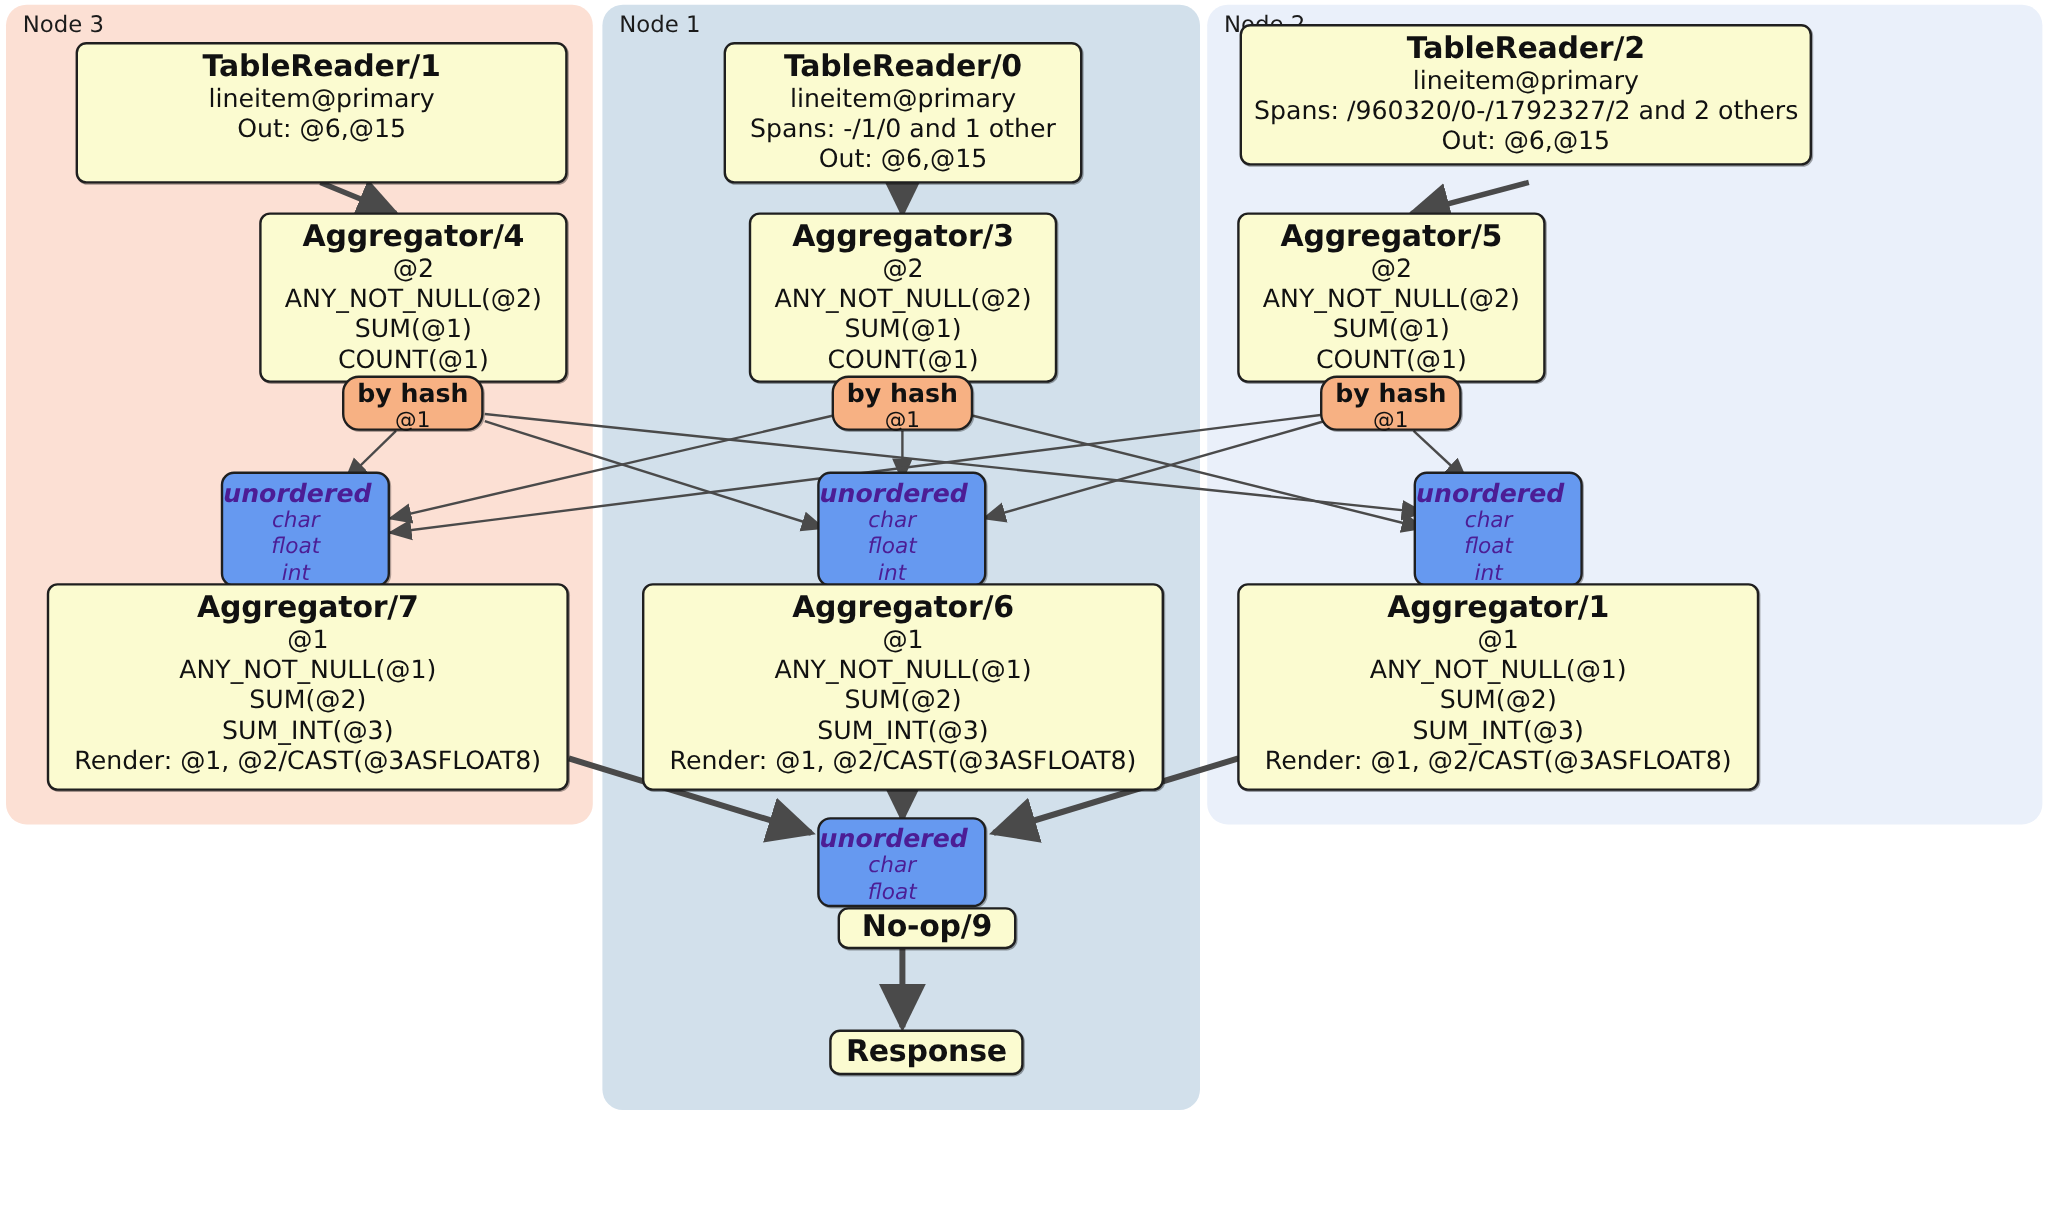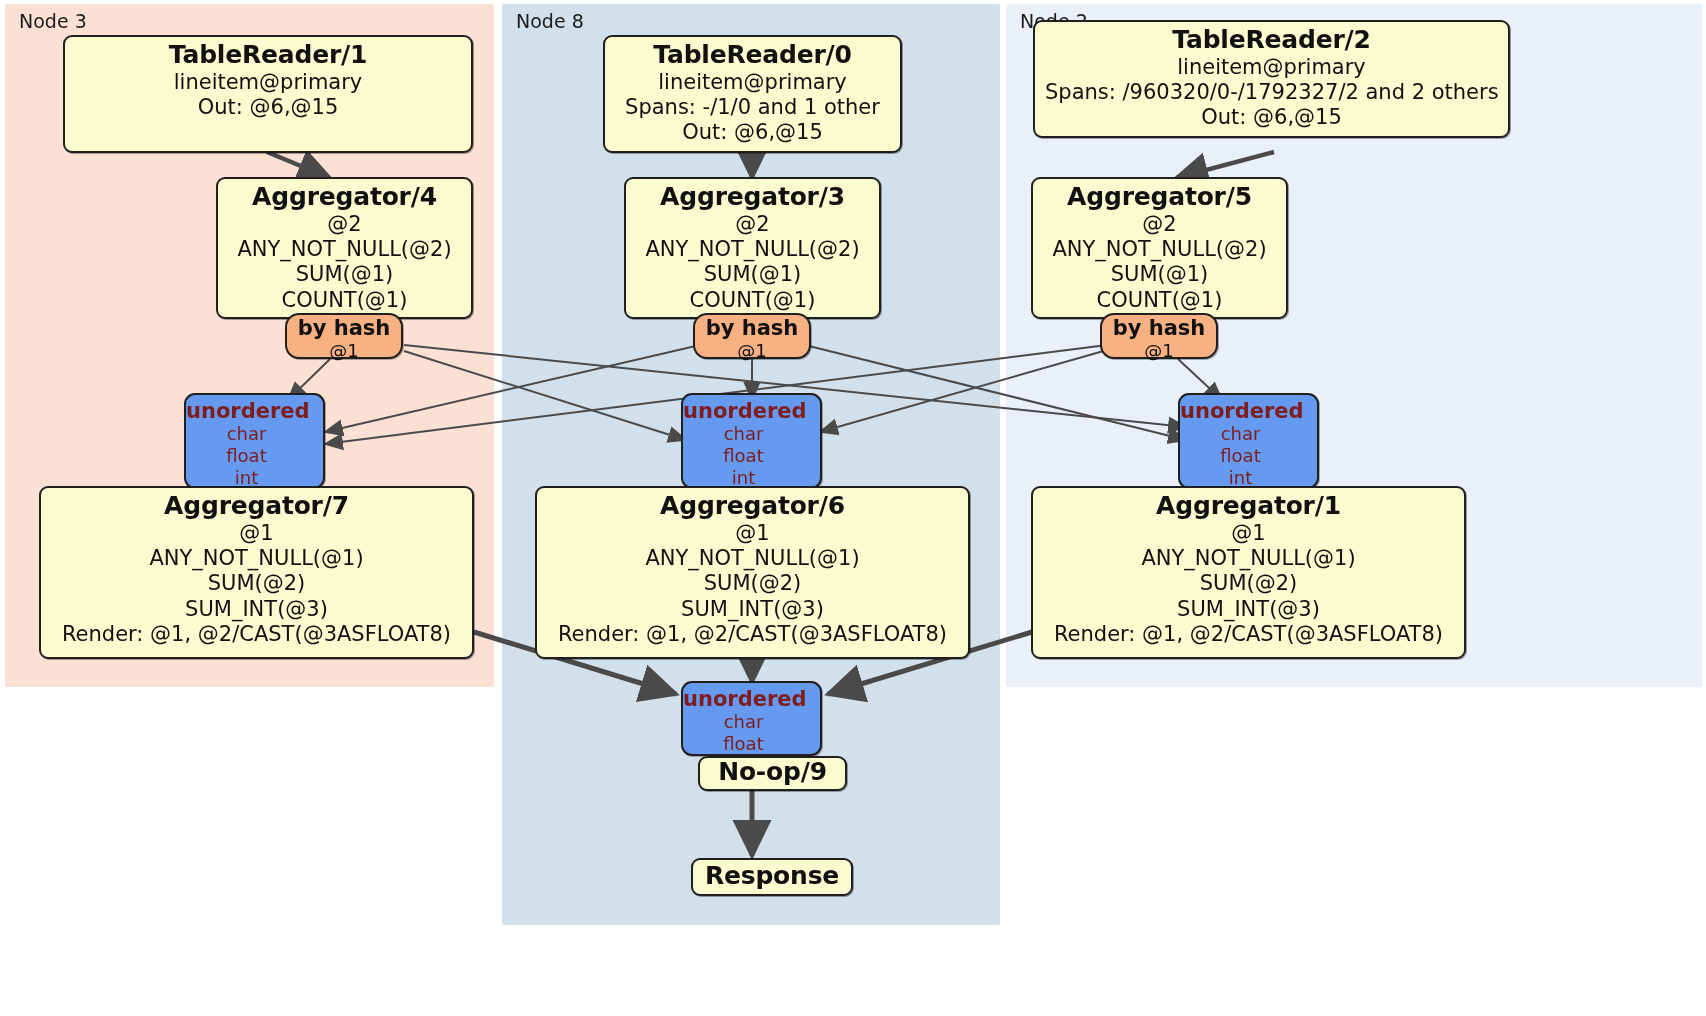--- a/index.html
+++ b/index.html
@@ -18,21 +18,21 @@
   #canvas {
     position: absolute;
     left: 0; top: 0;
     width: 1706px;
     height: 1016px;
   }
 
   
   .node-panel {
     position: absolute;
-    border-radius: 2px;
+    border-radius: 17px;
     box-sizing: border-box;
   }
   .node-panel-label {
     position: absolute;
     left: 14px;
     top: 6px;
     font-size: 19px;
     color: #1b1b1b;
     font-family: "DejaVu Sans", "Liberation Sans", sans-serif;
     white-space: nowrap;
@@ -104,23 +104,24 @@
   }
 
   
   .router-in {
     position: absolute;
     background: #6699f0;
     border: 2px solid #1f1f1f;
     border-radius: 11px;
     box-sizing: border-box;
     text-align: center;
-    color: #7f1d1d;
+    color: #4c1d95;
     padding: 4px 16px 5px 0;
     box-shadow: 1px 1px 0 rgba(0,0,0,0.3);
+    font-style: italic;
   }
   .router-in .ttl {
     font-weight: bold;
     font-size: 21px;
     line-height: 1.16;
     white-space: nowrap;
   }
   .router-in .ln {
     font-size: 18px;
     line-height: 1.2;
@@ -130,21 +131,21 @@
 </head>
 <body>
 
 <div id="canvas">
 
   <div class="node-panel" style="left:5px; top:4px; width:489px; height:683px; background:#fce0d4;">
     <span class="node-panel-label">Node 3</span>
   </div>
 
   <div class="node-panel" style="left:502px; top:4px; width:498px; height:921px; background:#d2e0eb;">
-    <span class="node-panel-label">Node 8</span>
+    <span class="node-panel-label">Node 1</span>
   </div>
 
   <div class="node-panel" style="left:1006px; top:4px; width:696px; height:683px; background:#eaf0fa;">
     <span class="node-panel-label">Node 2</span>
   </div>
 
   <svg id="edges" viewBox="0 0 1706 1016" xmlns="http://www.w3.org/2000/svg">
     <defs>
       <marker id="arrHeavy" markerWidth="9" markerHeight="9" refX="7.2" refY="4.5" orient="auto" markerUnits="strokeWidth">
         <path d="M0,0.6 L8,4.5 L0,8.4 z" fill="#4a4a4a"></path>

